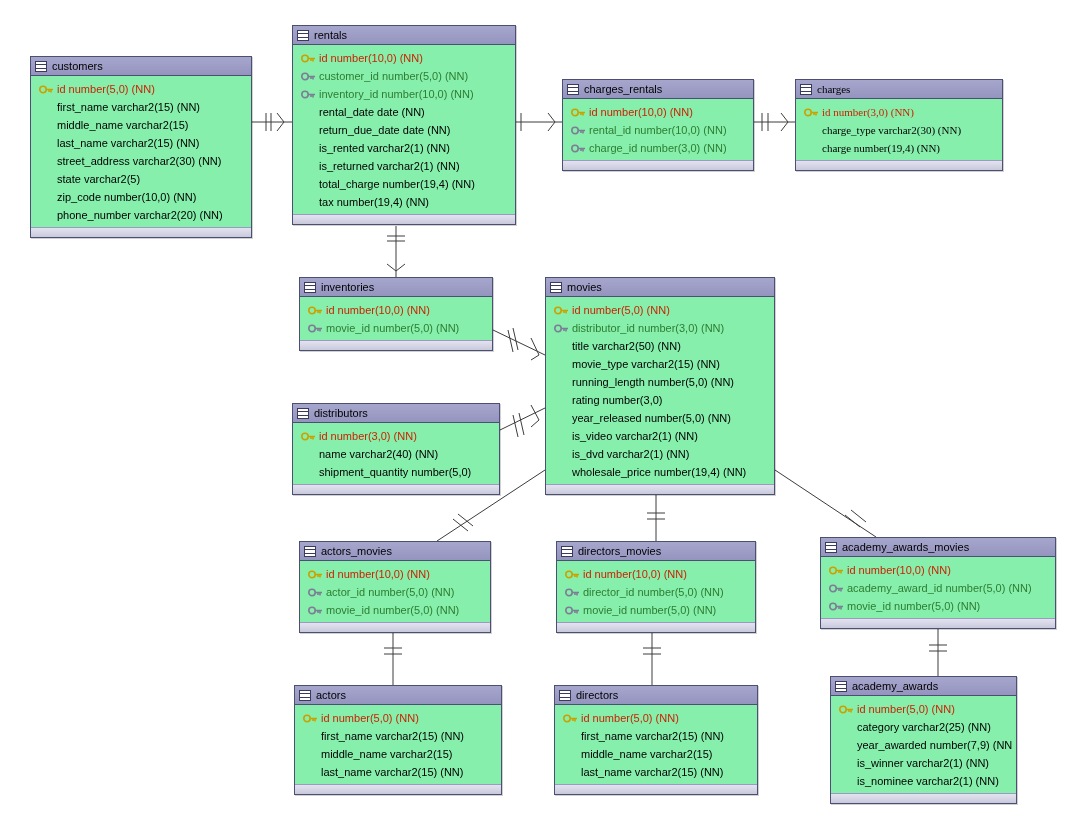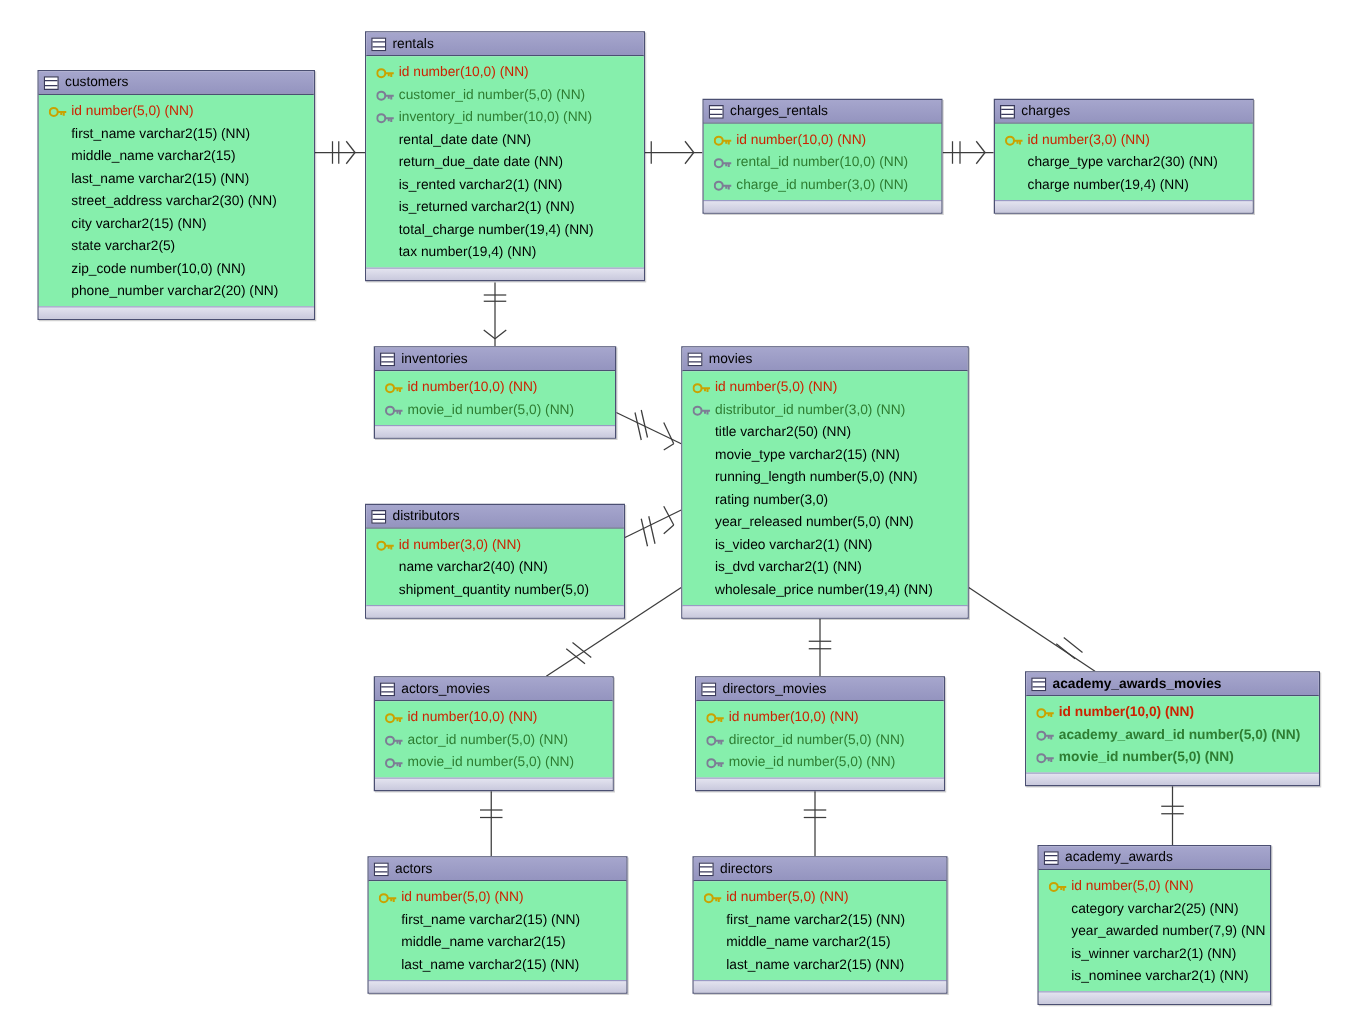--- a/index.html
+++ b/index.html
@@ -204,24 +204,20 @@
       <div class="attr">
           <span class="spacer"></span>
           <span class="label">last_name varchar2(15) (NN)</span>
         </div>
       <div class="attr">
           <span class="spacer"></span>
           <span class="label">street_address varchar2(30) (NN)</span>
         </div>
       <div class="attr">
           <span class="spacer"></span>
-          <span class="label">city varchar2(15) (NN)</span>
-        </div>
-      <div class="attr">
-          <span class="spacer"></span>
           <span class="label">state varchar2(5)</span>
         </div>
       <div class="attr">
           <span class="spacer"></span>
           <span class="label">zip_code number(10,0) (NN)</span>
         </div>
       <div class="attr">
           <span class="spacer"></span>
           <span class="label">phone_number varchar2(20) (NN)</span>
         </div>
@@ -320,21 +316,21 @@
               <circle cx="4" cy="5.5" r="3.2" fill="none" stroke="#7d7d95" stroke-width="1.6"></circle>
               <path d="M7 5.5 H14 M12 5.5 V8.5 M10 5.5 V8" stroke="#7d7d95" stroke-width="1.6" fill="none"></path>
             </svg>
           </span>
         <span class="label">charge_id number(3,0) (NN)</span>
       </div>
     </div>
     <div class="entity-footer"></div>
   </div>
 
-  <div class="entity" style="left:795px; top:79px; width:208px;">
+  <div class="entity" style="left:795px; top:79px; width:208px;font-family:Liberation Serif, serif;">
     <div class="entity-header">
       <span class="table-icon"></span>
       <span class="entity-title">charges</span>
     </div>
     <div class="entity-body">
       <div class="attr pk">
         <span class="keyslot">
             <svg class="key-icon" viewBox="0 0 15 11">
               <circle cx="4" cy="5.5" r="3.2" fill="none" stroke="#caa200" stroke-width="1.6"></circle>
               <path d="M7 5.5 H14 M12 5.5 V8.5 M10 5.5 V8" stroke="#caa200" stroke-width="1.6" fill="none"></path>
@@ -536,21 +532,21 @@
               <circle cx="4" cy="5.5" r="3.2" fill="none" stroke="#7d7d95" stroke-width="1.6"></circle>
               <path d="M7 5.5 H14 M12 5.5 V8.5 M10 5.5 V8" stroke="#7d7d95" stroke-width="1.6" fill="none"></path>
             </svg>
           </span>
         <span class="label">movie_id number(5,0) (NN)</span>
       </div>
     </div>
     <div class="entity-footer"></div>
   </div>
 
-  <div class="entity" style="left:820px; top:537px; width:236px;font-weight:bold;">
+  <div class="entity" style="left:820px; top:537px; width:236px;">
     <div class="entity-header">
       <span class="table-icon"></span>
       <span class="entity-title">academy_awards_movies</span>
     </div>
     <div class="entity-body">
       <div class="attr pk">
         <span class="keyslot">
             <svg class="key-icon" viewBox="0 0 15 11">
               <circle cx="4" cy="5.5" r="3.2" fill="none" stroke="#caa200" stroke-width="1.6"></circle>
               <path d="M7 5.5 H14 M12 5.5 V8.5 M10 5.5 V8" stroke="#caa200" stroke-width="1.6" fill="none"></path>

